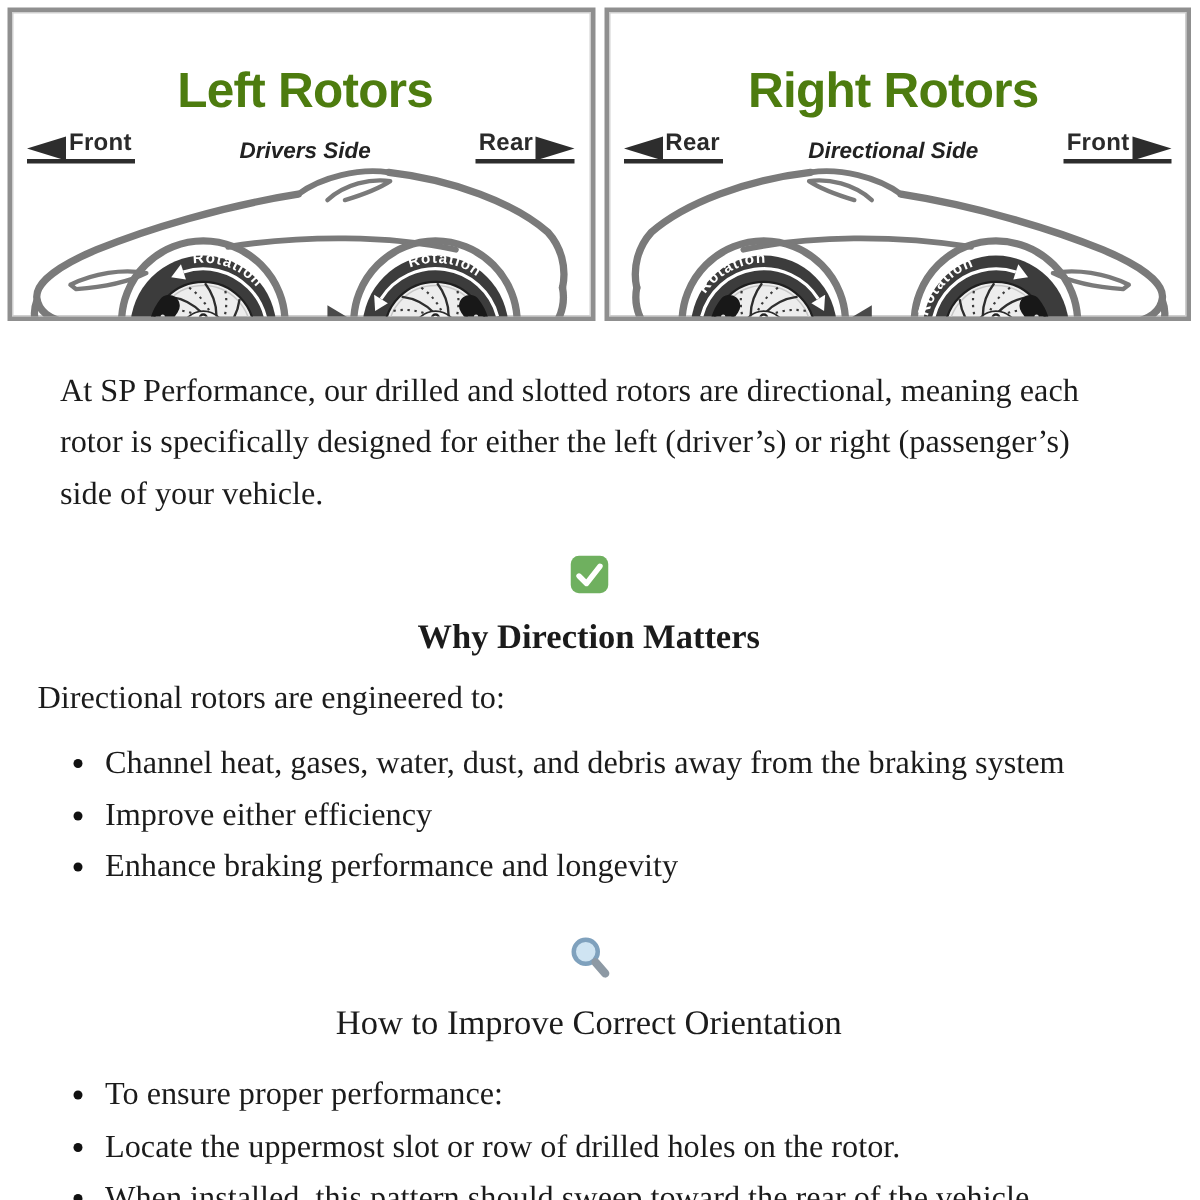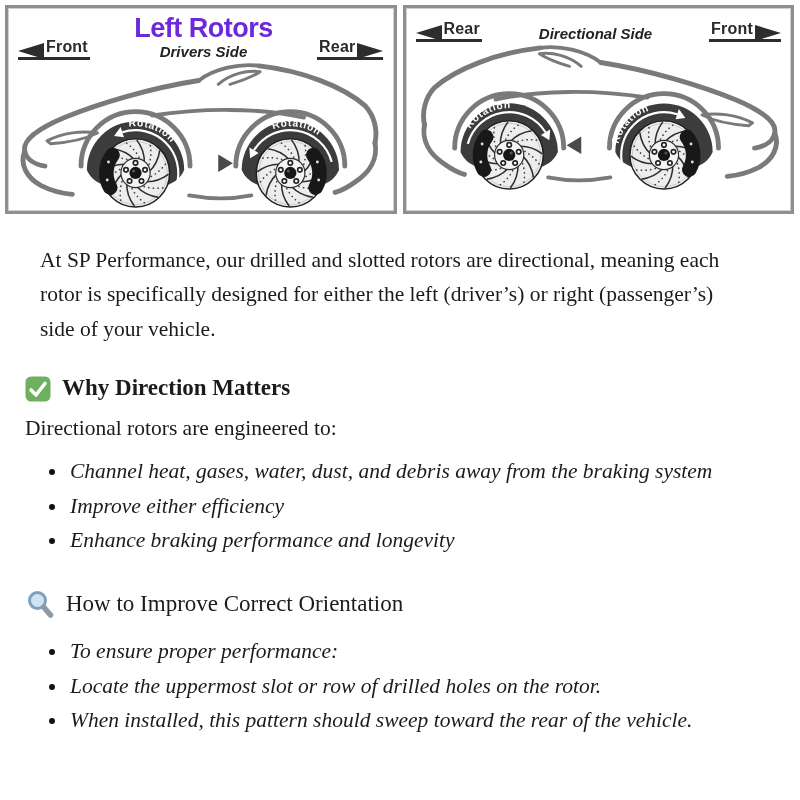--- a/index.html
+++ b/index.html
@@ -8,31 +8,31 @@
   
   .figure-row{display:flex;gap:6px;padding:5px 6px 0 5px;}
   .panel{flex:1;border:3px solid #8f8f8f;background:#fff;box-shadow:inset 0 0 0 1px #cfcfcf;height:209px;box-sizing:border-box;overflow:hidden;}
   .panel-head{display:flex;align-items:flex-end;justify-content:space-between;padding:8px 10px 0 10px;font-family:"Liberation Sans", sans-serif;}
   .dir{display:flex;align-items:center;border-bottom:3px solid #2d2d2d;padding-bottom:1px;margin-top:4px;}
   .dir-label{font-weight:bold;font-size:16px;color:#2a2a2a;letter-spacing:.2px;padding:0 2px;}
   .tri{width:0;height:0;border-top:8px solid transparent;border-bottom:8px solid transparent;margin-bottom:-7px;}
   .tri-l{border-right:26px solid #2d2d2d;}
   .tri-r{border-left:26px solid #2d2d2d;}
   .head-center{text-align:center;margin-top:-2px;}
-  .panel-title{font-weight:bold;font-size:27px;color:#6d28d9;letter-spacing:-0.5px;line-height:1.05;}
-  .panel-sub{font-weight:bold;font-style:italic;font-size:15px;color:#222;margin-top:1px;}
+  .panel-title{font-weight:bold;font-size:33px;color:#4d7c0f;letter-spacing:-0.5px;line-height:1.05;margin-top:29px;}
+  .panel-sub{font-weight:bold;font-style:italic;font-size:15px;color:#222;margin-top:14px;}
   .car-svg{display:block;width:100%;height:150px;}
 
   
   .content{padding:14px 40px 0 25px;font-size:21.5px;line-height:1.6;}
   .intro{margin:15px;max-width:690px;}
-  .sec-head{display:flex;align-items:center;gap:11px;margin:24px 0 0 0;font-size:23px;}
+  .sec-head{display:flex;align-items:center;gap:11px;margin:24px 0 0 0;font-size:23px;flex-direction:column;}
   .sec-head .t-bold{font-weight:bold;}
   .lead{margin:4px 0 0 0;}
-  ul{margin:9px 0 0 0;padding-left:43px;max-width:655px;font-style:italic;}
+  ul{margin:9px 0 0 0;padding-left:43px;max-width:655px;}
   li{padding-left:2px;}
   li::marker{color:#111;}
   .emoji-box{flex:0 0 auto;display:inline-flex;}
 </style>
 </head>
 <body>
 
 <div class="figure-row">
 
   <div class="panel">
@@ -140,20 +140,21 @@
       </svg>
   </div>
 
   <div class="panel">
     <div class="panel-head">
       <div class="dir">
         <span class="tri tri-l"></span>
         <span class="dir-label">Rear</span>
       </div>
       <div class="head-center">
+        <div class="panel-title">Right Rotors</div>
         <div class="panel-sub">Directional Side</div>
       </div>
       <div class="dir">
         <span class="dir-label">Front</span>
         <span class="tri tri-r"></span>
       </div>
     </div>
     <svg class="car-svg" id="car-right" viewBox="0 0 396 152" preserveAspectRatio="xMidYMid meet">
         <defs>
           <path id="tp-R-0" d="M 217.7,106.7 A 48 48 0 0 1 275.0,68.0" fill="none"></path>

